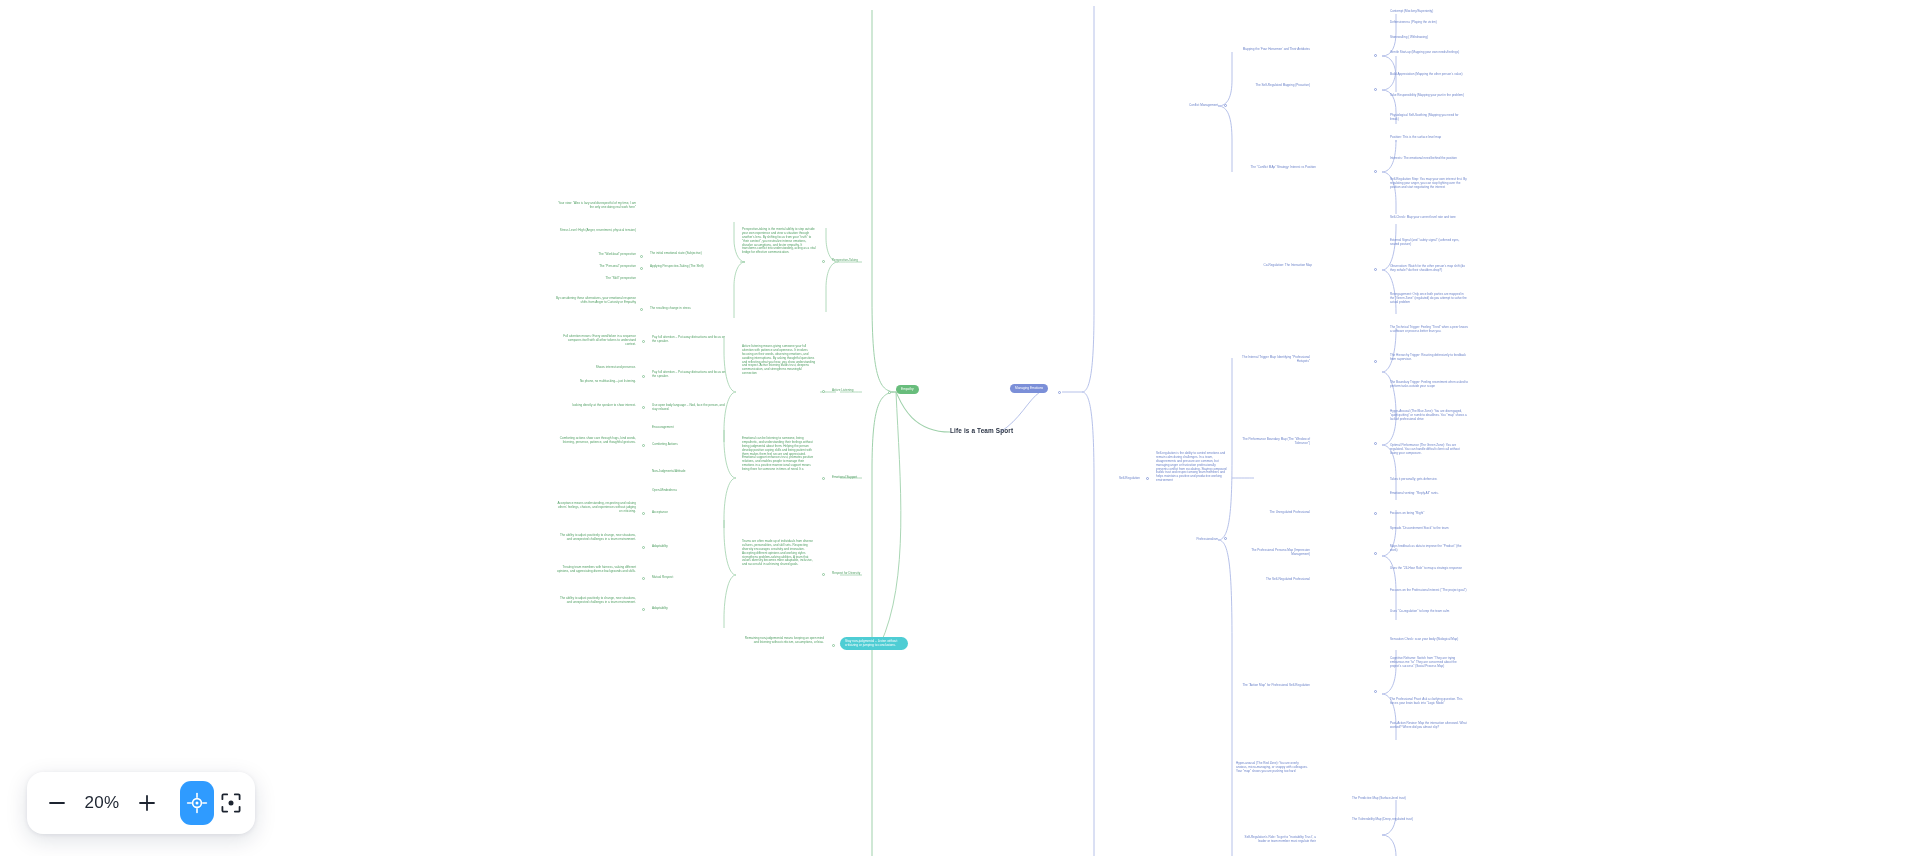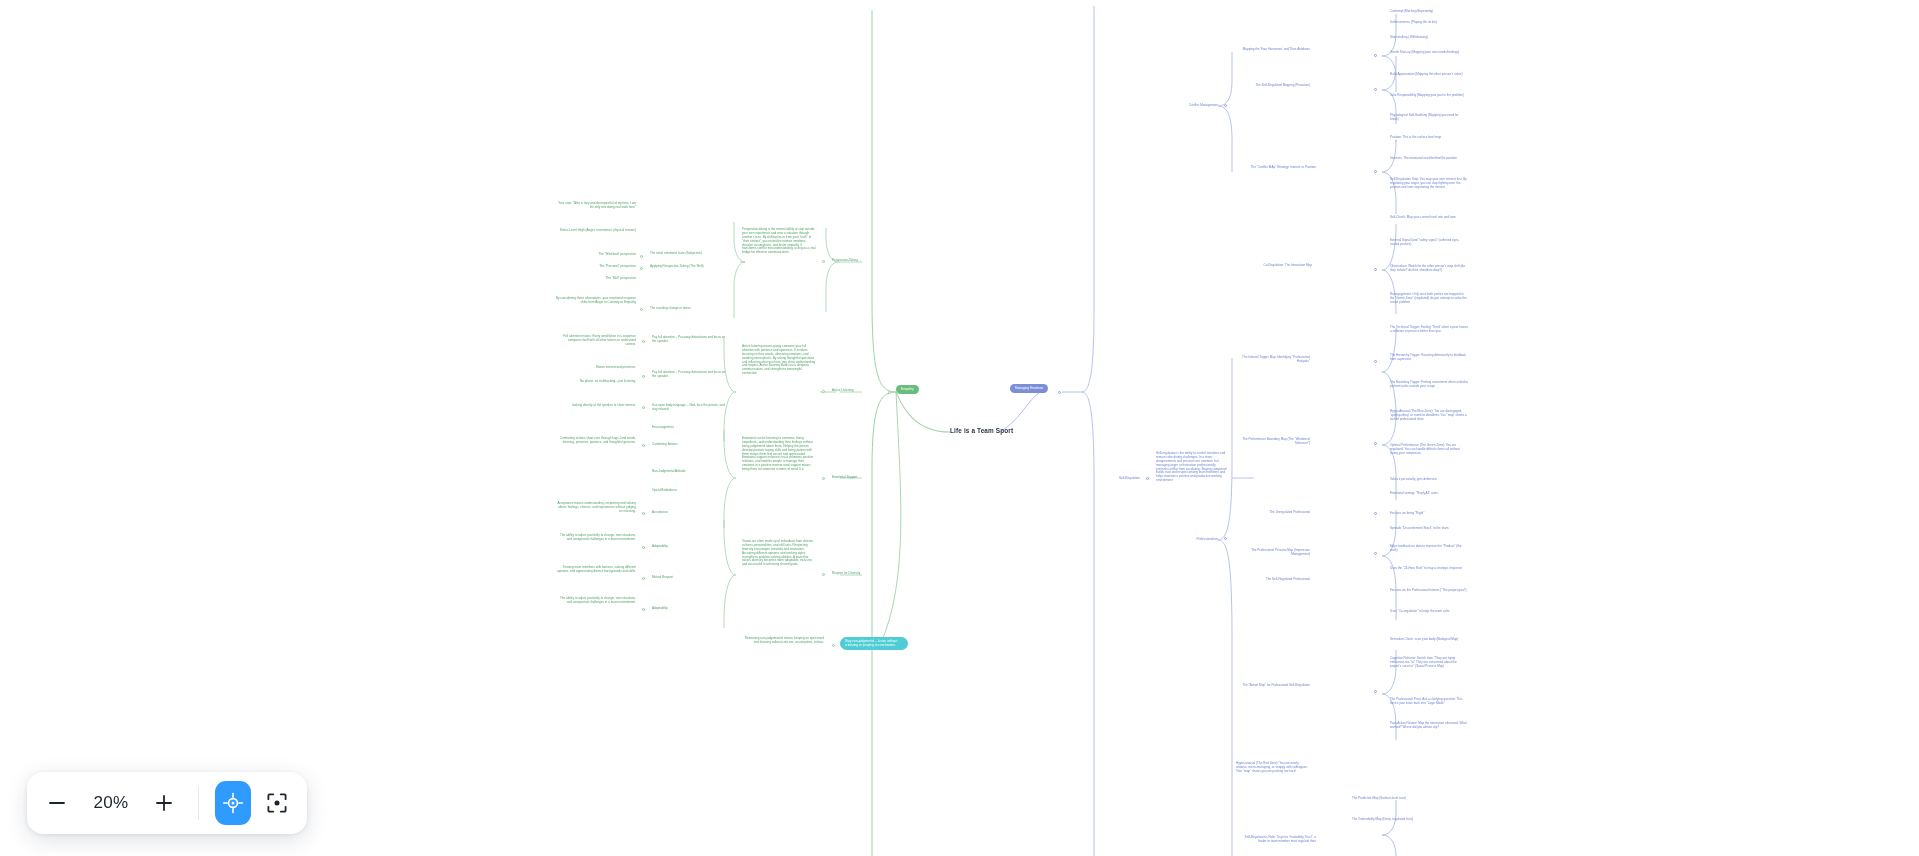--- a/index.html
+++ b/index.html
@@ -65,28 +65,28 @@
     border-radius: 50%;
     background: #ffffff;
     border: 0.7px solid #8fc79d;
   }
   .dot.b { border-color: #8fa0db; }
 
   
   #zoombar {
     position: absolute;
     left: 27px; bottom: 22px;
-    width: 280px; height: 62px;
+    width: 228px; height: 62px;
     background: #ffffff;
     border-radius: 16px;
     box-shadow: 0 6px 22px rgba(18,30,60,0.13), 0 1px 4px rgba(18,30,60,0.08);
     display: flex;
     align-items: center;
     padding: 0 13px;
-    gap: 8px;
+    gap: 0;
   }
   .zbtn {
     width: 44px; height: 44px;
     display: flex; align-items: center; justify-content: center;
     border-radius: 11px;
     cursor: pointer;
     color: #1d2430;
     background: transparent;
     border: none;
   }

